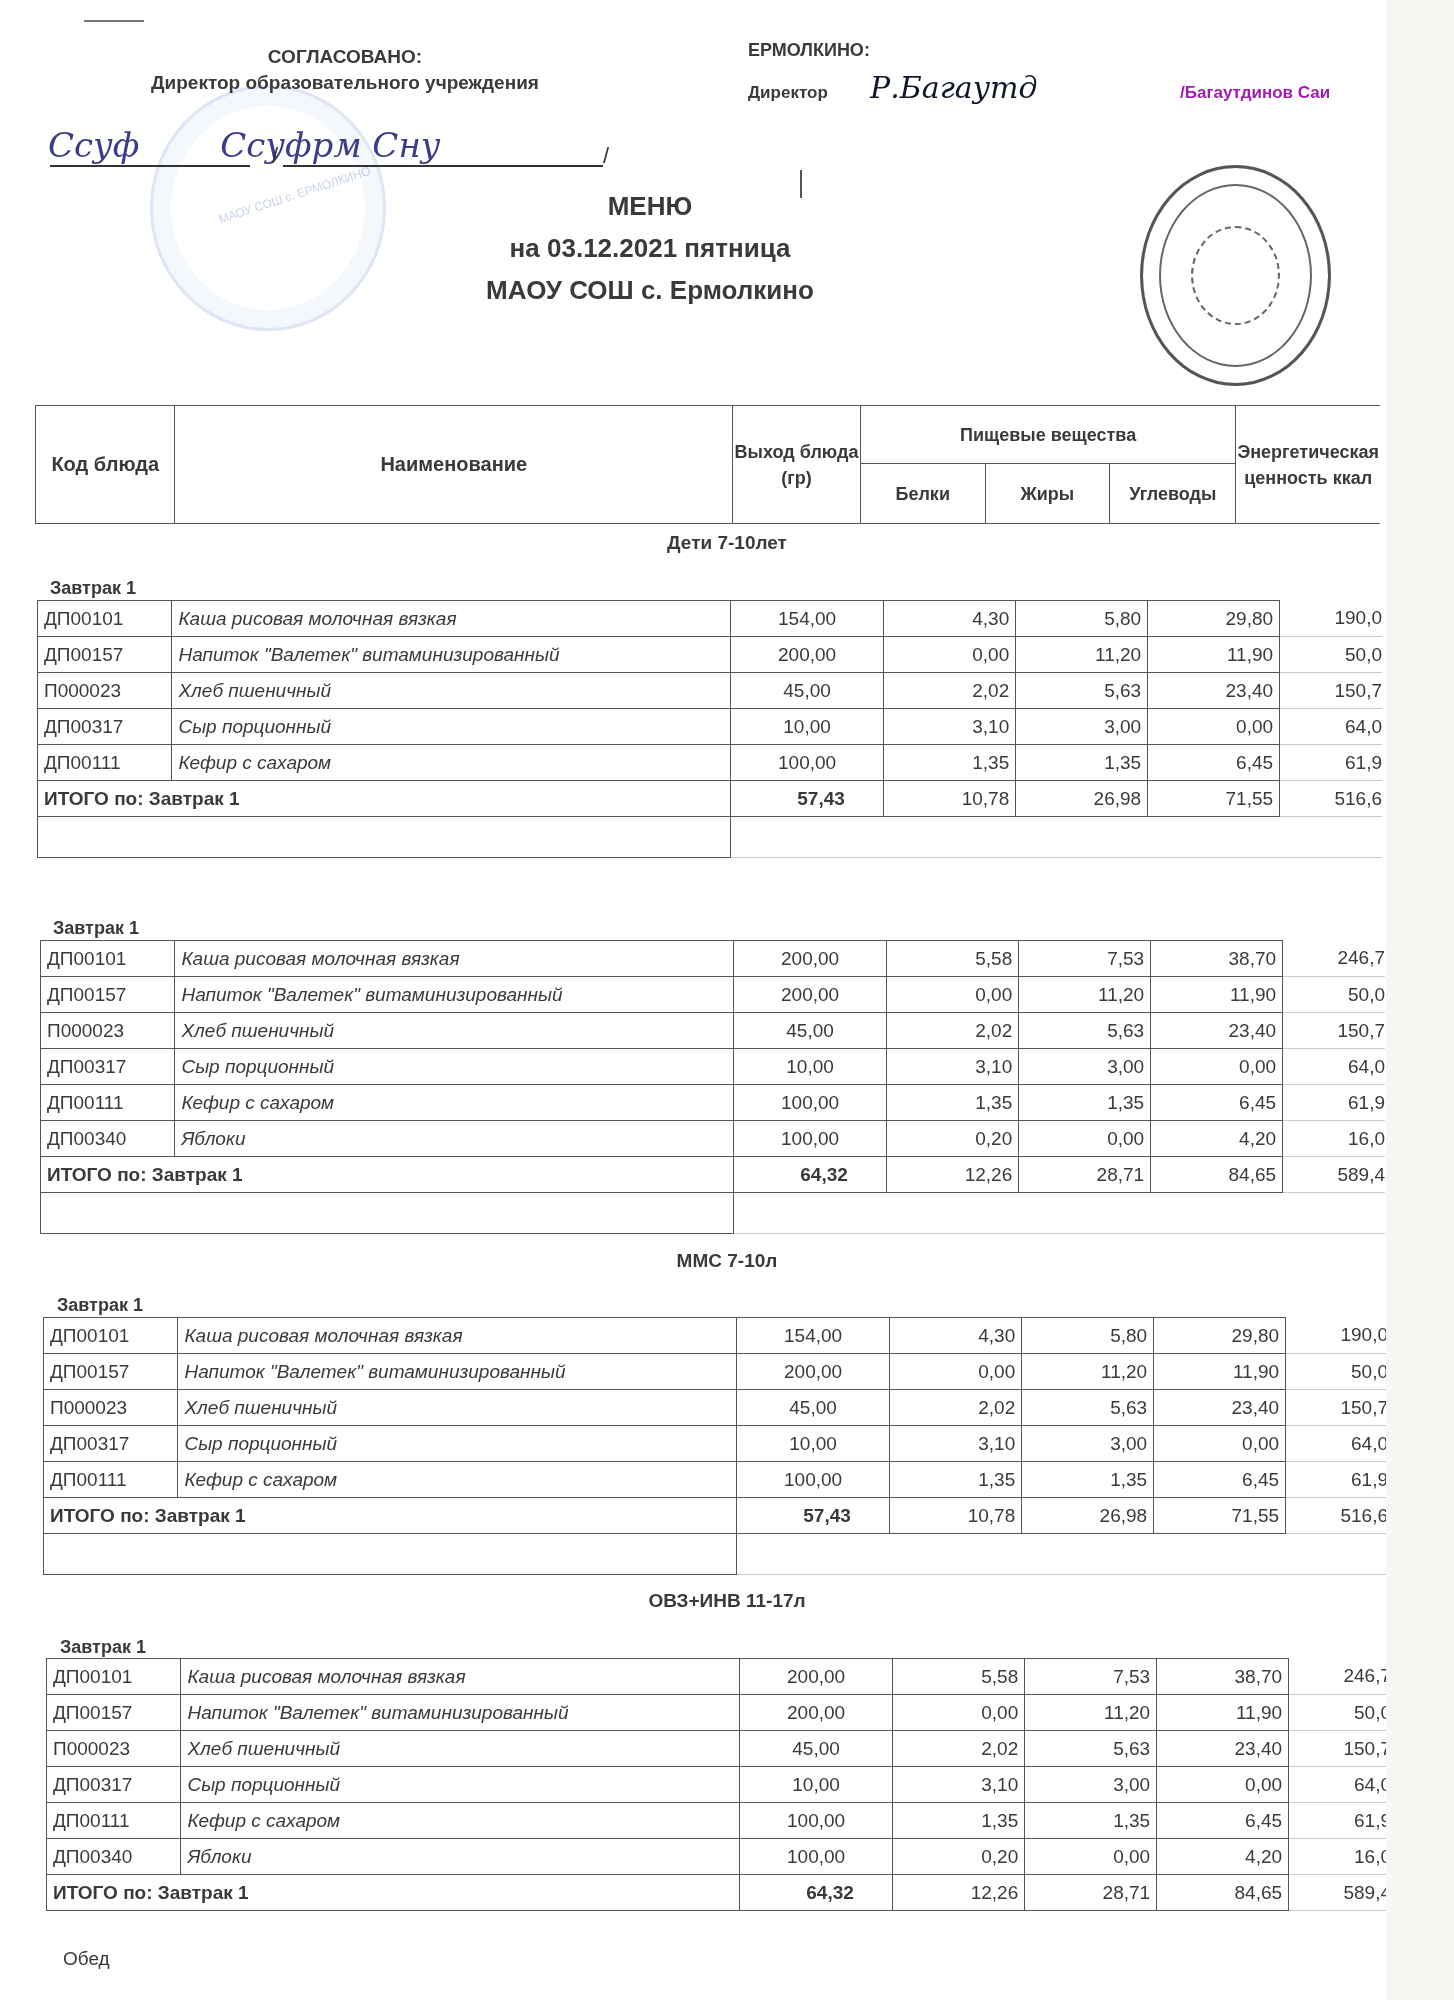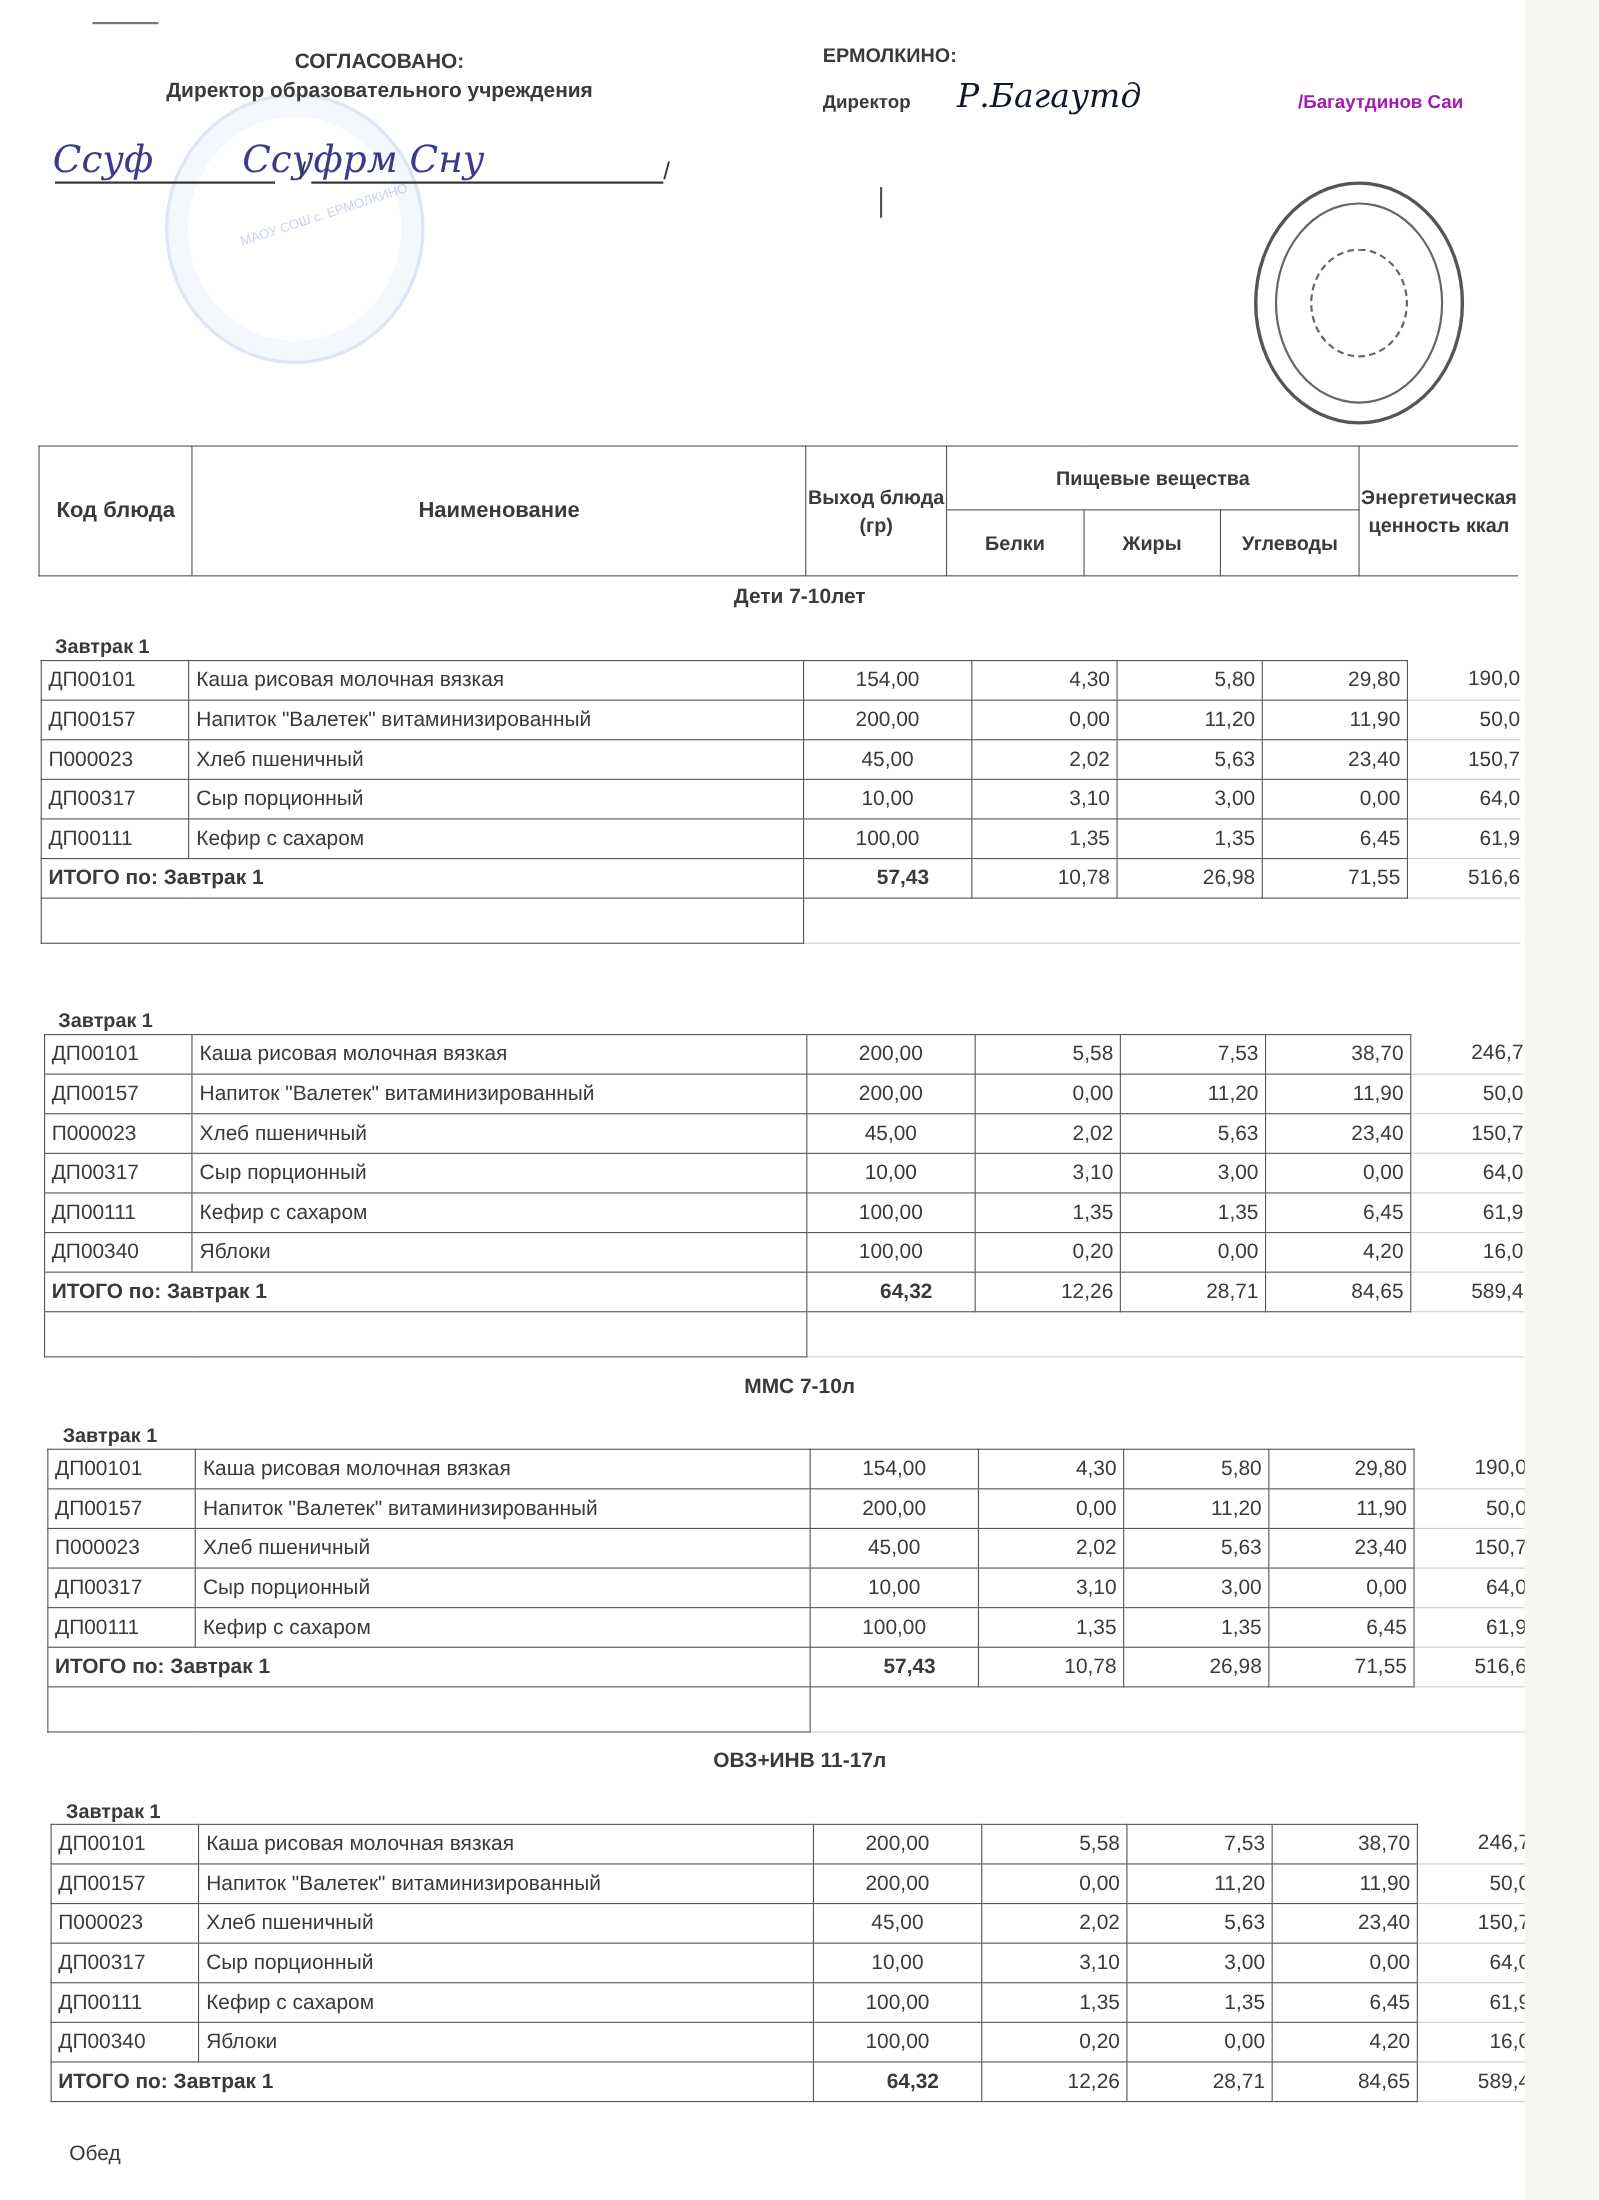--- a/index.html
+++ b/index.html
@@ -41,21 +41,21 @@
   .hdr td { border:1.5px solid #555; font-weight:bold; text-align:center; font-size:20px; color:#3a3a3a; }
   .hdr .small { font-size:18px; line-height:26px; }
   .hdr .cut { border-right:none; }
 
   .group-title { position:absolute; width:1454px; left:0; text-align:center; font-weight:bold; font-size:19px; color:#3a3a3a; }
   .meal-title { position:absolute; font-weight:bold; font-size:18px; color:#3a3a3a; }
 
   .menu { width:1345px; font-size:19px; color:#3a3a3a; }
   .menu td { border:1.5px solid #555; height:35px; padding:0 6px; }
   .menu td.code { width:125px; }
-  .menu td.name { width:575px; }
+  .menu td.name { width:575px;font-style:italic; }
   .menu td.num { text-align:right; width:125px; }
   .menu td.yield { text-align:center; width:118px; }
   .menu td.kcal { text-align:right; width:100px; border:none; border-bottom:1px solid #ccc; padding-right:0; }
   .menu tr.total td { font-weight:normal; }
   .menu tr.total td.label { font-weight:bold; }
   .menu tr.total td.yield { font-weight:bold;padding-left:34px; }
   .menu tr.blank td { height:40px; }
   .menu tr.blank td.empty-right { border:none; border-bottom:1px solid #ccc; }
   .lunch { position:absolute; left:63px; top:1948px; font-weight:normal; font-size:19px; color:#3a3a3a; }
 </style>
@@ -85,20 +85,25 @@
   <div class="confirm-title">ЕРМОЛКИНО:</div>
   <div class="confirm-role">Директор</div>
   <div class="confirm-sig">Р.Багаутд</div>
   <div class="confirm-name">/Багаутдинов Саи</div>
 
   <div class="vbar"></div>
   <div class="stamp-black">
     <div class="core"></div>
   </div>
 
+  <div class="title-block">
+    <div>МЕНЮ</div>
+    <div>на 03.12.2021  пятница</div>
+    <div>МАОУ СОШ с. Ермолкино</div>
+  </div>
 
   <table class="hdr">
     <tbody>
         <tr style="height:58px">
       <td rowspan="2" style="width:140px">Код блюда</td>
       <td rowspan="2" style="width:575px">Наименование</td>
       <td rowspan="2" class="small" style="width:128px">Выход блюда (гр)</td>
       <td colspan="3" class="small">Пищевые вещества</td>
       <td rowspan="2" class="small cut" style="width:100px">Энергетическая ценность ккал</td>
     </tr>

